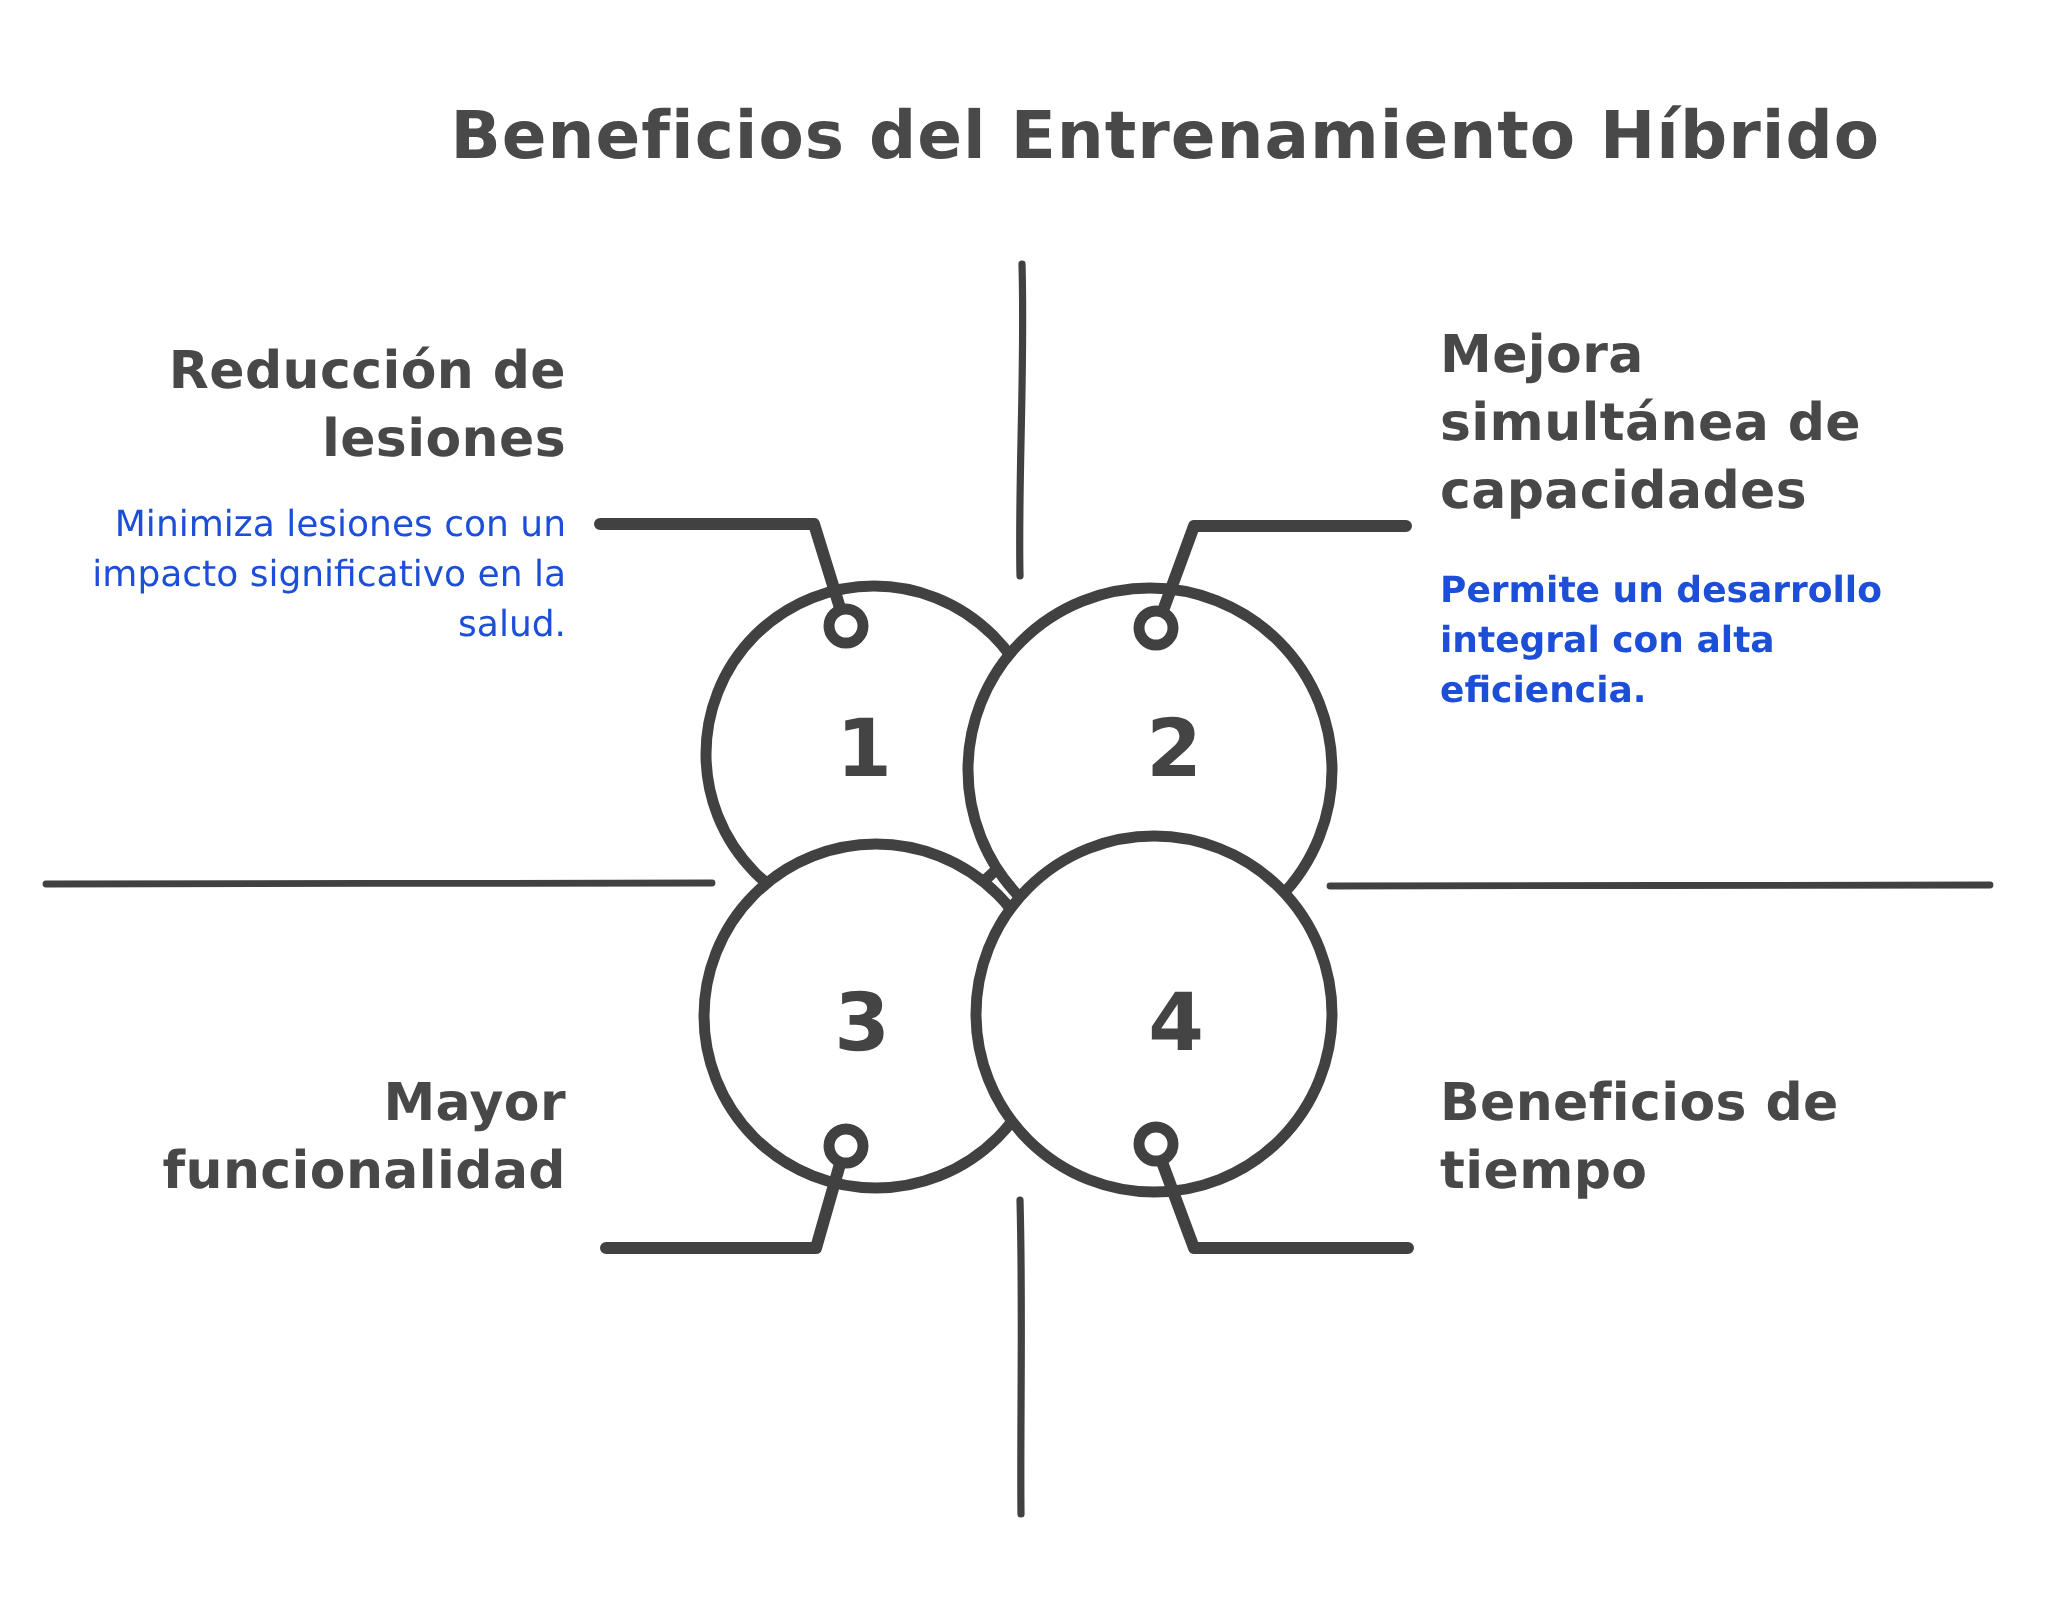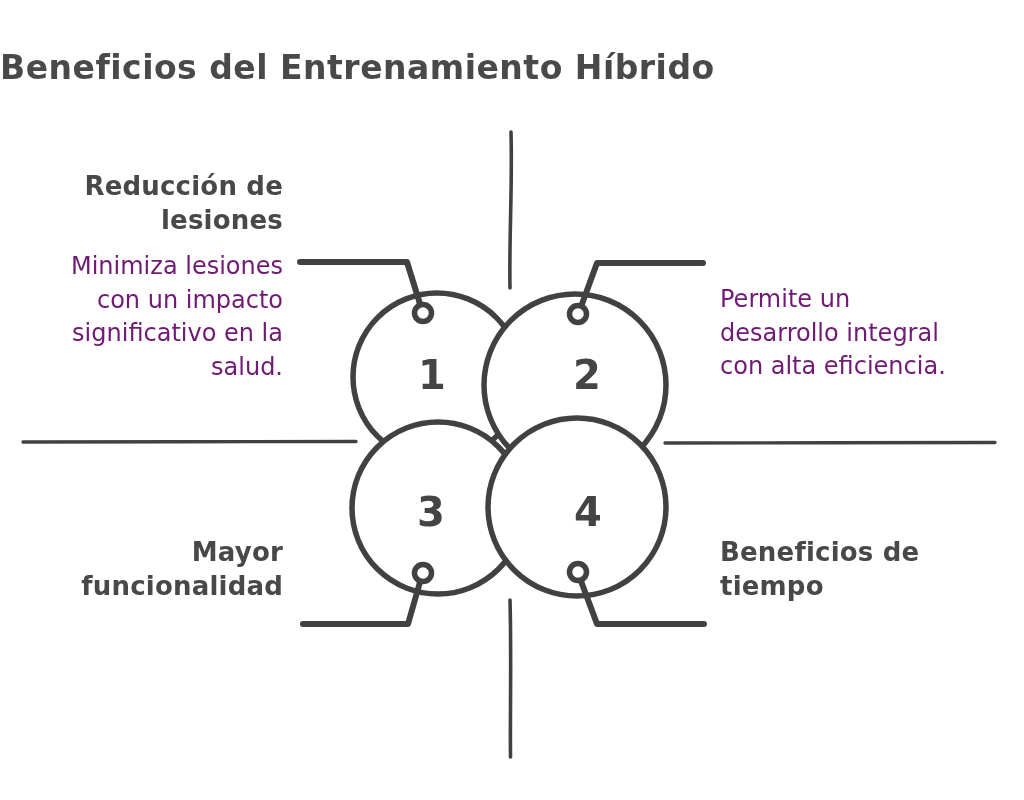--- a/index.html
+++ b/index.html
@@ -7,38 +7,38 @@
     position:relative;
     width:1024px;height:800px;
     background:#ffffff;
     overflow:hidden;
     font-family:"DejaVu Sans", sans-serif;
     color:#464646;
   }
   svg.canvas{position:absolute;left:0;top:0;}
   .title{
     position:absolute;left:0;top:48px;width:940px;
-    text-align:left;
+    text-align:right;
     font-size:33px;font-weight:bold;letter-spacing:0.5px;
     color:#494949;margin:0;
   }
   .quad{position:absolute;}
   .quad h2{
     margin:0;font-size:26px;font-weight:bold;line-height:1.3;
     color:#484848;letter-spacing:0.2px;
   }
   .quad p{
-    margin:0;font-size:24px;line-height:1.4;color:#701a75;
+    margin:0;font-size:18px;line-height:1.4;color:#1d4ed8;
   }
   
   .q1h{left:30px;top:170px;width:253px;text-align:right;}
   .q1b{left:33px;top:250px;width:250px;text-align:right;}
   
   .q2h{left:720px;top:162px;width:235px;text-align:left;}
-  .q2b{left:720px;top:283px;width:235px;text-align:left;}
+  .q2b{left:720px;top:283px;width:235px;text-align:left;font-weight:bold;}
   
   .q3h{left:30px;top:536px;width:253px;text-align:right;}
   .q3b{left:30px;top:629px;width:253px;text-align:right;}
   
   .q4h{left:720px;top:536px;width:235px;text-align:left;}
   .q4b{left:720px;top:631px;width:235px;text-align:left;}
   .num{
     position:absolute;width:60px;height:60px;
     display:flex;align-items:center;justify-content:center;
     font-size:40px;font-weight:bold;color:#444444;
@@ -78,20 +78,23 @@
 
   <h1 class="title">Beneficios del Entrenamiento Híbrido</h1>
 
   <div class="quad q1h">
     <h2>Reducción de lesiones</h2>
   </div>
   <div class="quad q1b">
     <p>Minimiza lesiones con un impacto significativo en la salud.</p>
   </div>
 
+  <div class="quad q2h">
+    <h2>Mejora simultánea de capacidades</h2>
+  </div>
   <div class="quad q2b">
     <p>Permite un desarrollo integral con alta eficiencia.</p>
   </div>
 
   <div class="quad q3h">
     <h2>Mayor funcionalidad</h2>
   </div>
 
   <div class="quad q4h">
     <h2>Beneficios de tiempo</h2>

